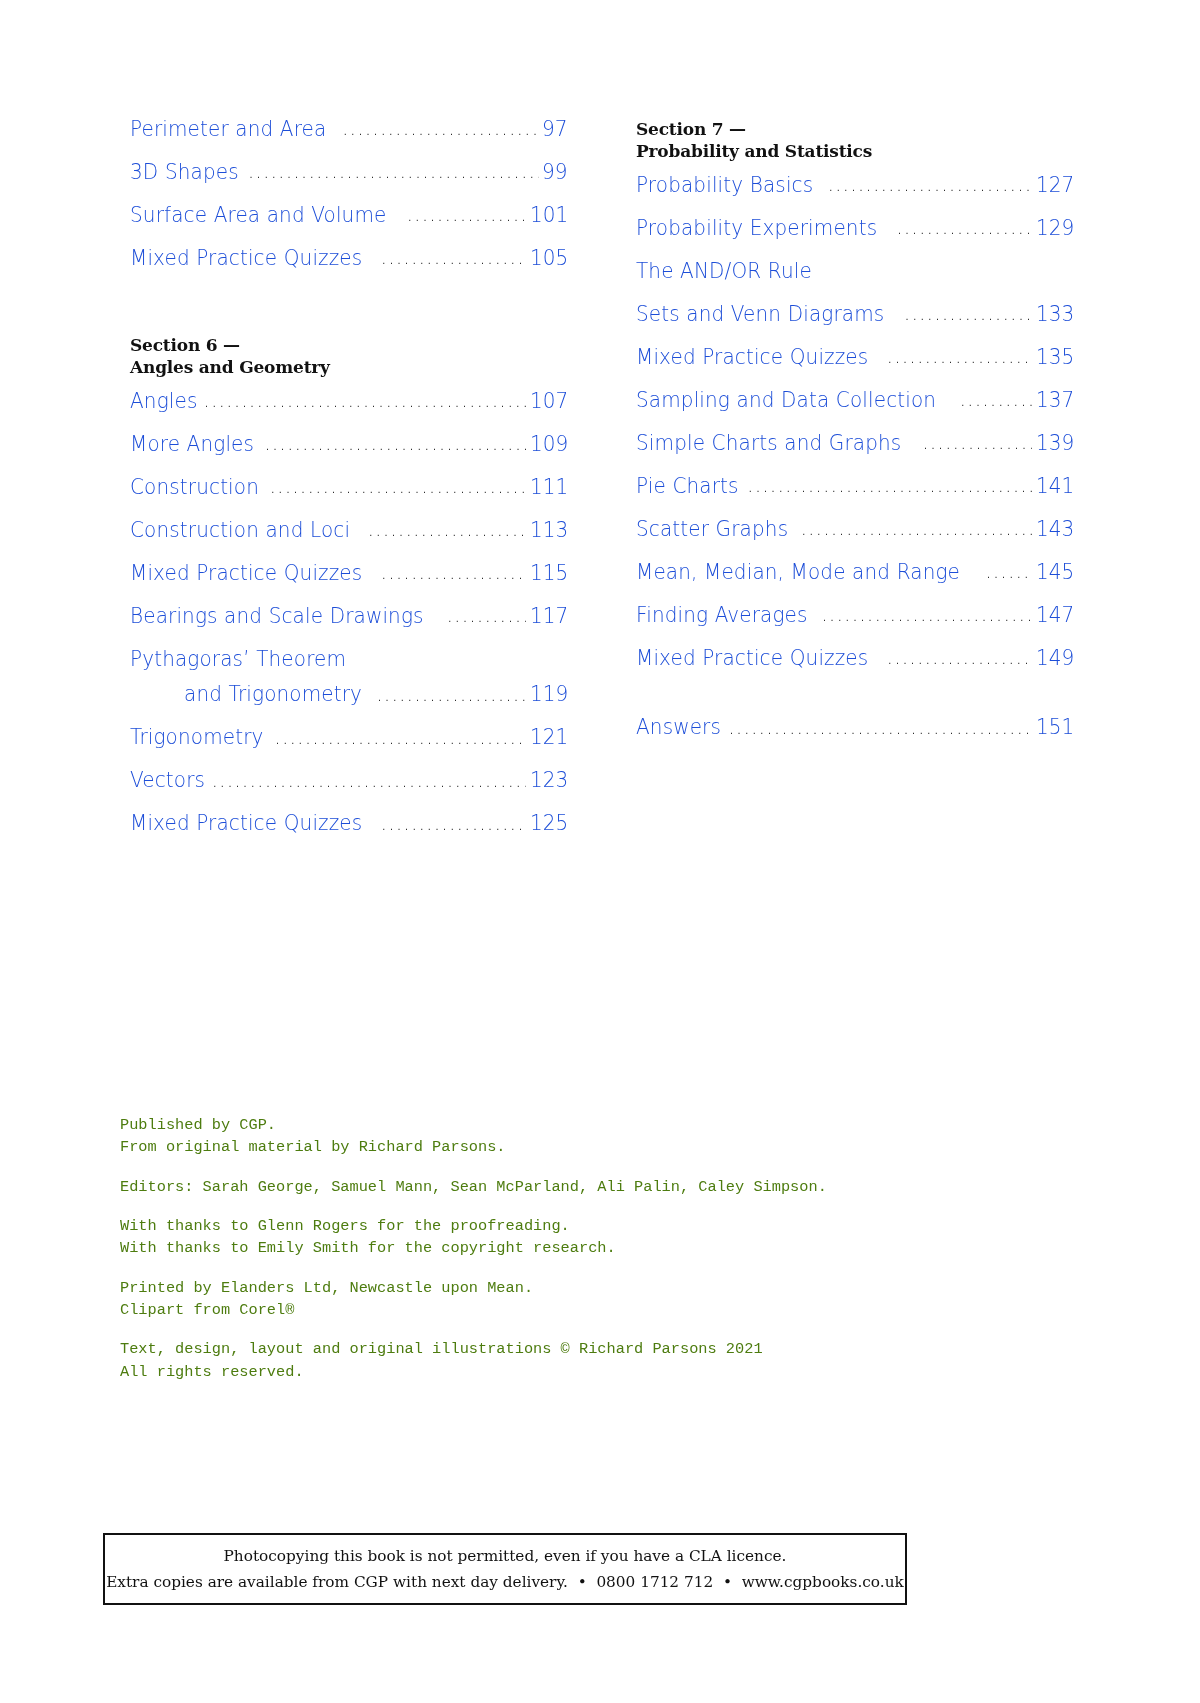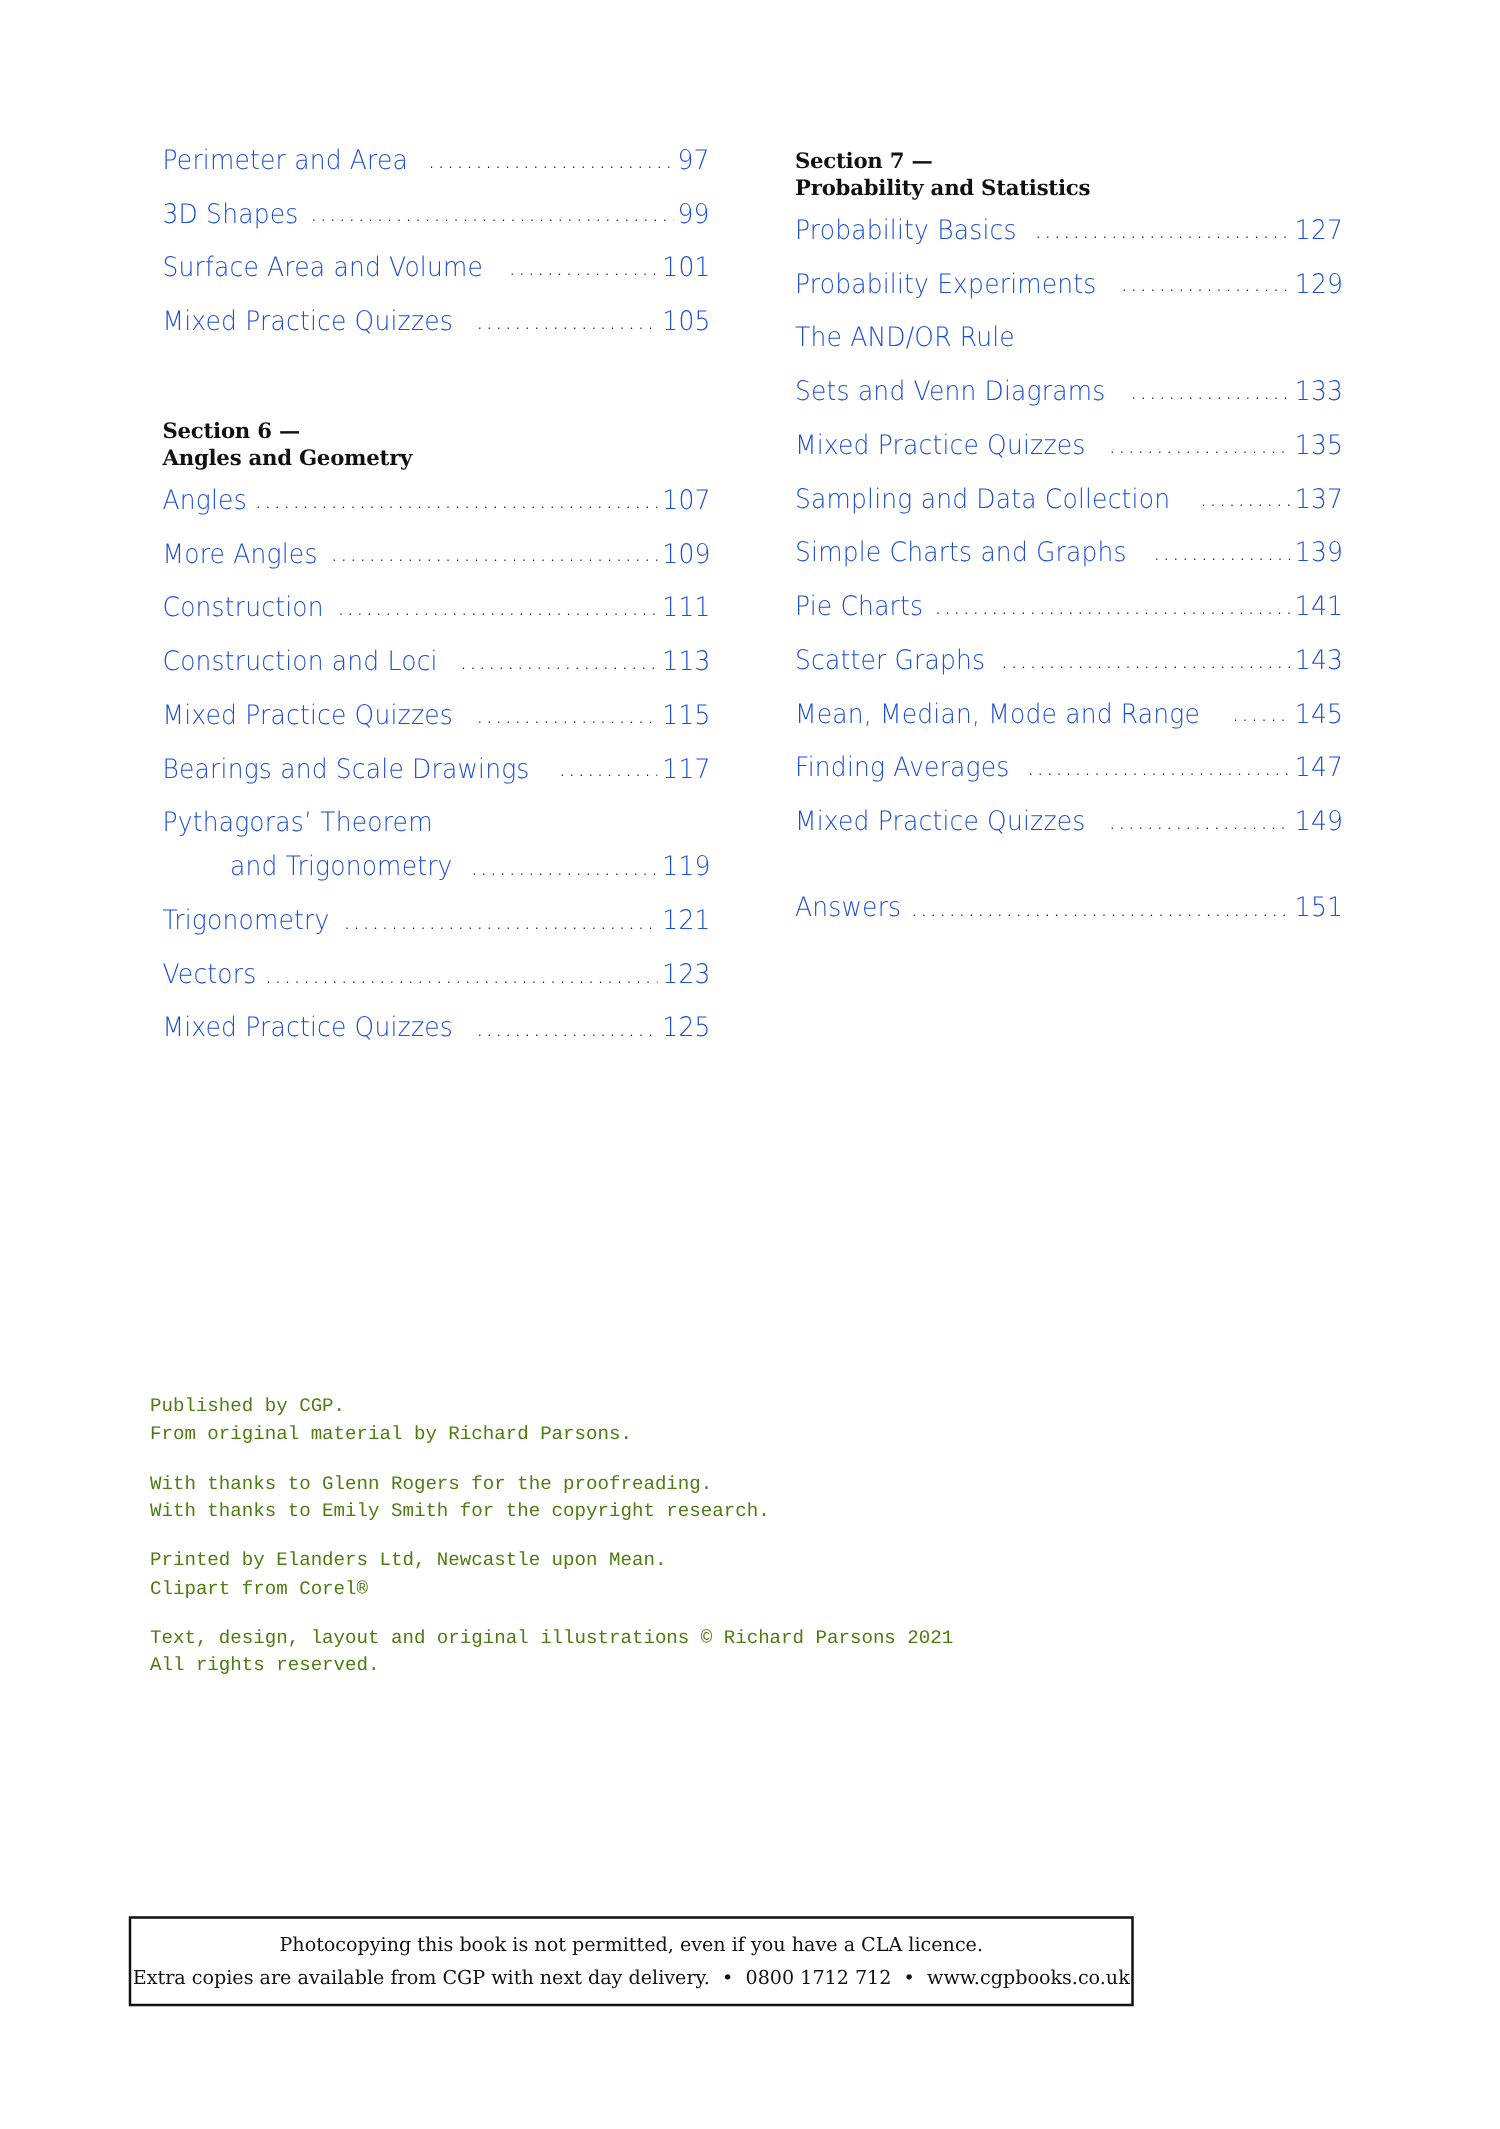--- a/index.html
+++ b/index.html
@@ -344,20 +344,23 @@
 
     </div>
   </div>
 
   <div class="imprint">
     <p>
       <span class="ln">Published by CGP.</span>
       <span class="ln">From original material by Richard Parsons.</span>
     </p>
     <p>
+      <span class="ln">Editors: Sarah George, Samuel Mann, Sean McParland, Ali Palin, Caley Simpson.</span>
+    </p>
+    <p>
       <span class="ln">With thanks to Glenn Rogers for the proofreading.</span>
       <span class="ln">With thanks to Emily Smith for the copyright research.</span>
     </p>
     <p>
       <span class="ln">Printed by Elanders Ltd, Newcastle upon Mean.</span>
       <span class="ln">Clipart from Corel®</span>
     </p>
     <p>
       <span class="ln">Text, design, layout and original illustrations  © Richard Parsons 2021</span>
       <span class="ln">All rights reserved.</span>

